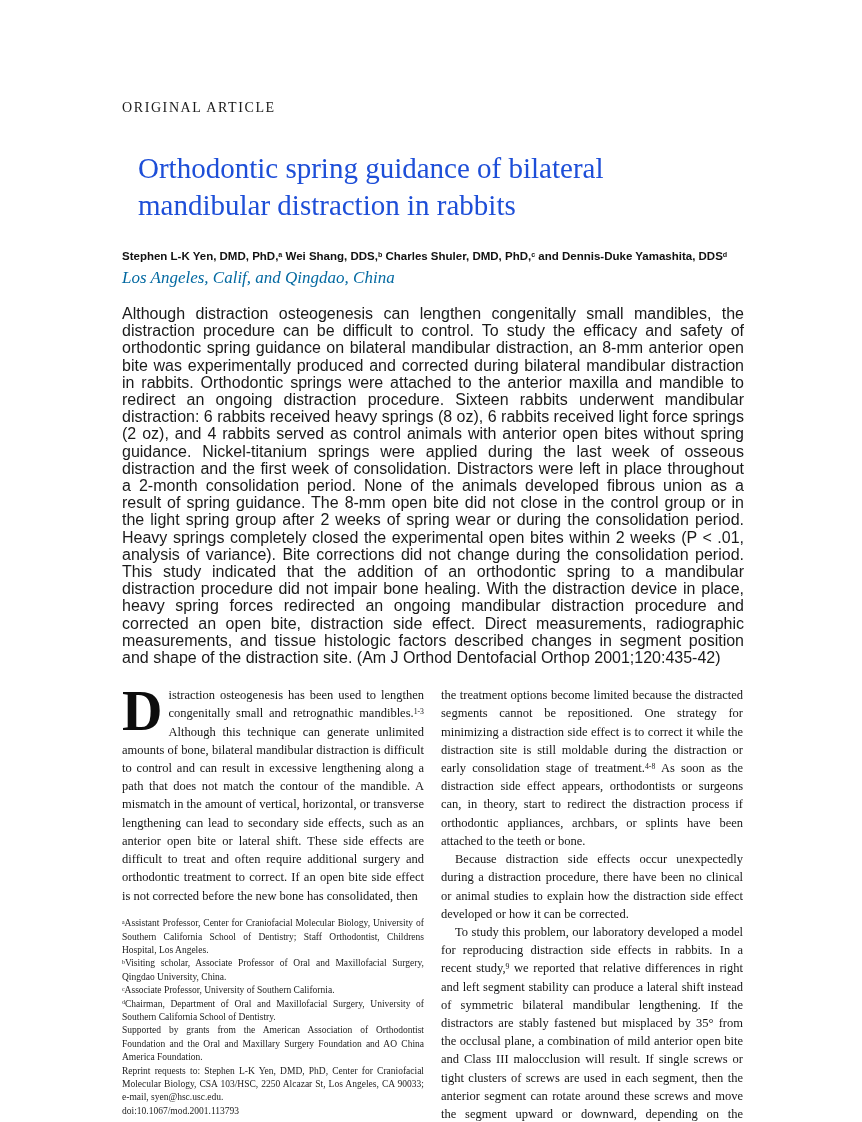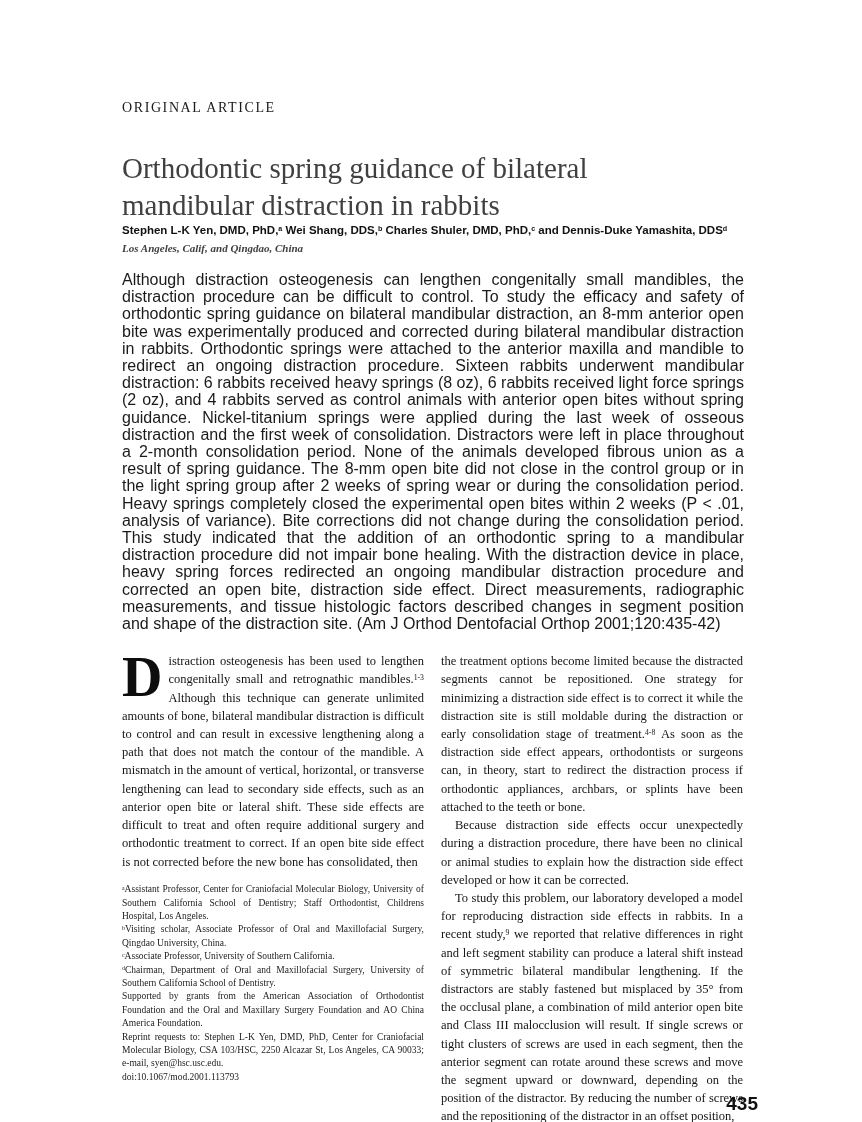--- a/index.html
+++ b/index.html
@@ -13,42 +13,42 @@
     color: #161616;
     font-family: "Liberation Serif", serif;
   }
   .kicker {
     font-family: "Liberation Serif", serif;
     font-size: 14px;
     letter-spacing: 1.6px;
     color: #1a1a1a;
   }
   .title {
-    margin: 34px 0 0 0;
+    margin: 34px 0 0 16px;
     max-width: 578px;
     font-family: "Liberation Serif", serif;
     font-weight: 400;
     font-size: 29px;
     line-height: 37px;
-    color: #404040;
+    color: #1d4ed8;
   }
   .authors {
+    margin-top: 26px;
     font-family: "Liberation Sans", sans-serif;
     font-weight: 700;
     font-size: 11.5px;
     white-space: nowrap;
     color: #111;
   }
   .affiliation {
     margin-top: 6px;
     font-family: "Liberation Serif", serif;
     font-style: italic;
-    font-size: 11px;
-    color: #404040;
-    font-weight: bold;
+    font-size: 17px;
+    color: #0369a1;
   }
   .abstract {
     margin-top: 17px;
     width: 622px;
     font-family: "Liberation Sans", sans-serif;
     font-size: 16px;
     line-height: 17.2px;
     text-align: justify;
     color: #1a1a1a;
   }

